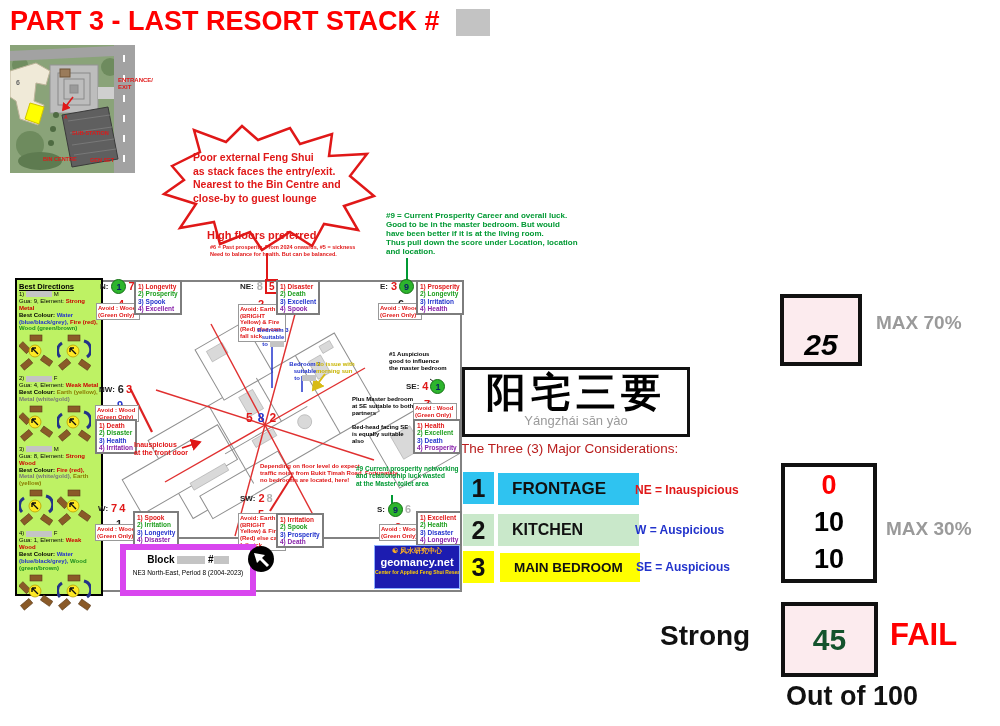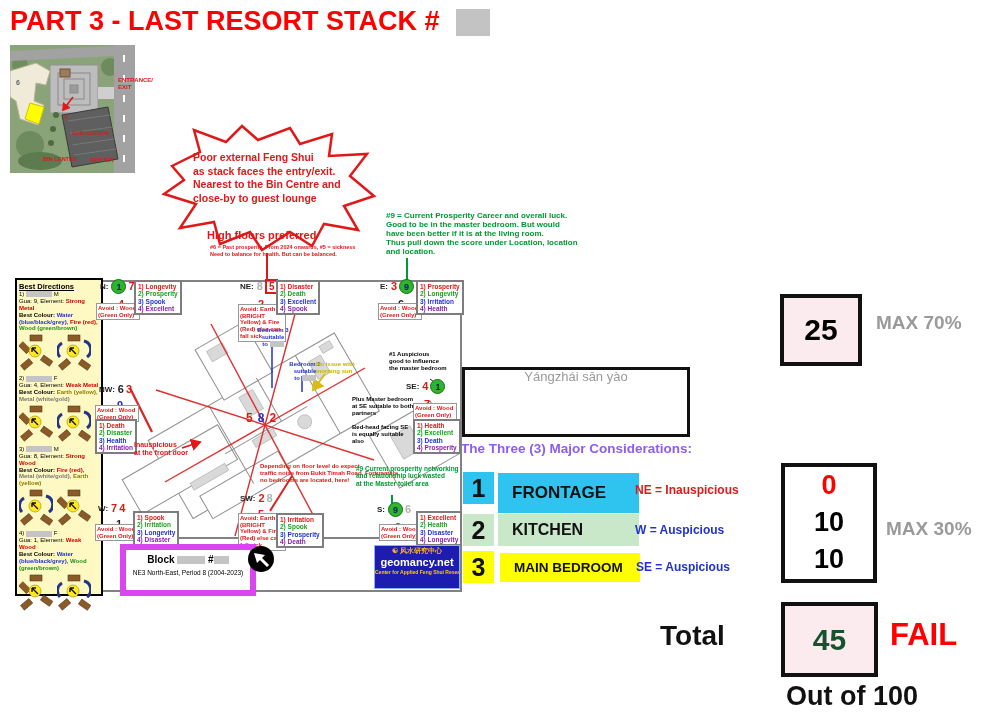--- a/index.html
+++ b/index.html
@@ -11,21 +11,21 @@
   
   .title{left:10px;top:6px;font-size:27px;font-weight:bold;color:#ff0000;letter-spacing:0px;}
   .title-redact{left:456px;top:9px;width:34px;height:27px;background:#c3c3c3;}
   
   .burst-text{left:193px;top:151px;width:170px;font-size:10.5px;font-weight:bold;color:#e01818;line-height:13.5px;z-index:5;}
   .highfloors{left:207px;top:229px;font-size:11px;font-weight:bold;color:#e01818;z-index:5;}
   .hf-notes{left:210px;top:244px;font-size:5.5px;font-weight:bold;color:#e01818;line-height:1.25;z-index:5;}
   .green-note{left:386px;top:212px;font-size:8px;font-weight:bold;color:#009933;line-height:1.12;z-index:5;}
   .vline{width:2px;z-index:4;}
   
-  .bd-panel{left:15px;top:278px;width:80px;height:310px;border:2px solid #000;background:#fef9c3;padding:2px 2px;z-index:3;}
+  .bd-panel{left:15px;top:278px;width:80px;height:310px;border:2px solid #000;background:#bef264;padding:2px 2px;z-index:3;}
   .bd-title{font-size:7.5px;font-weight:bold;text-decoration:underline;}
   .bd-line{font-size:6px;line-height:1.15;}
   .redact{display:inline-block;width:26px;height:6px;background:#c4c4c4;vertical-align:middle;}
   .redact-sm{display:inline-block;width:14px;height:6px;background:#c4c4c4;vertical-align:middle;}
   .t-red{color:#cc0000;font-weight:bold;}
   .t-blue{color:#2233cc;font-weight:bold;}
   .t-green{color:#1e8e1e;font-weight:bold;}
   .t-olive{color:#8a7a00;font-weight:bold;}
   .t-grey{color:#777777;font-weight:bold;}
   .bd-diagrams{display:flex;gap:4px;margin:1px 0 2px 0;}
@@ -66,21 +66,21 @@
   .logo-dom{font-size:11px;color:#ffffff;font-weight:bold;line-height:12px;white-space:nowrap;}
   .logo-sub{font-size:5px;color:#ffcc00;font-weight:bold;line-height:8px;white-space:nowrap;}
   
   .loc-label{left:474px;top:307px;font-size:19px;font-weight:bold;color:#111;}
   .score-box{border:4px solid #111;text-align:center;z-index:3;}
   .pink{background:#fcebee;}
   .max-label{font-size:19px;font-weight:bold;color:#9a9a9a;}
   .yz-box{left:462px;top:367px;width:222px;height:64px;border:3px solid #111;text-align:center;}
   .yz-cn{font-size:40px;font-weight:bold;letter-spacing:5px;line-height:44px;font-family:"DejaVu Sans",sans-serif;}
   .yz-py{font-size:13px;color:#9a9a9a;line-height:14px;}
-  .three-head{left:461px;top:441px;font-size:13.5px;font-weight:bold;color:#8b5cf6;}
+  .three-head{left:461px;top:441px;font-size:13.5px;font-weight:normal;color:#b91c1c;}
   .c-num{width:31px;height:32px;display:flex;align-items:center;justify-content:center;font-size:25px;font-weight:bold;color:#111;z-index:3;}
   .c-label{display:flex;align-items:center;padding-left:14px;font-weight:bold;color:#111;z-index:3;}
   .c-status{font-size:12px;font-weight:bold;z-index:3;}
   .cyan-bg{background:#2fc3f0;}
   .green-bg{background:#c9e8ca;}
   .yellow-bg{background:#ffff00;}
   .total-label{left:660px;top:620px;font-size:28px;font-weight:bold;color:#111;}
   .fail{left:890px;top:617px;font-size:31px;font-weight:bold;color:#ff0000;}
   .outof{left:762px;top:681px;font-size:27px;font-weight:bold;color:#111;margin-left:24px;}
   .ent-label{left:118px;top:77px;font-size:6px;font-weight:bold;color:#e01818;line-height:1.2;z-index:5;}
@@ -485,49 +485,50 @@
       <polygon points="6,7 17,9 9,17" fill="#fff"></polygon>
       <line x1="12" y1="12" x2="20" y2="20" stroke="#fff" stroke-width="3"></line>
     </svg>
   </div>
   <div class="abs logo">
     <div class="logo-cn"><span>☯</span> <span>风水研究中心</span></div>
     <div class="logo-dom">geomancy.net</div>
     <div class="logo-sub">Center for Applied Feng Shui Research</div>
   </div>
 
-  <div class="abs score-box pink" style="left:780px;top:294px;width:74px;height:64px;display:flex;align-items:center;justify-content:center;">
+  <div class="abs score-box pink" style="left:780px;top:294px;width:74px;height:64px;display:flex;align-items:flex-end;justify-content:center;font-style:italic;">
     <span style="font-size:30px;font-weight:bold;">25</span>
   </div>
   <div class="abs max-label" style="left:876px;top:312px">MAX 70%</div>
 
   <div class="abs yz-box">
+    <div class="yz-cn">阳宅三要</div>
     <div class="yz-py">Yángzhái sān yào</div>
   </div>
   <div class="abs three-head">The Three (3) Major Considerations:</div>
 
   <div class="abs c-num cyan-bg" style="left:463px;top:472px">1</div>
-  <div class="abs c-label cyan-bg" style="left:498px;top:473px;width:127px;height:40px;font-size:17px">FRONTAGE</div>
+  <div class="abs c-label cyan-bg" style="left:498px;top:473px;width:127px;height:32px;font-size:17px">FRONTAGE</div>
   <div class="abs c-status red" style="left:635px;top:483px">NE = Inauspicious</div>
 
   <div class="abs c-num green-bg" style="left:463px;top:514px">2</div>
   <div class="abs c-label green-bg" style="left:498px;top:514px;width:127px;height:32px;font-size:16px">KITCHEN</div>
   <div class="abs c-status blue" style="left:635px;top:523px">W = Auspicious</div>
 
   <div class="abs c-num yellow-bg" style="left:463px;top:551px">3</div>
   <div class="abs c-label yellow-bg" style="left:500px;top:553px;width:126px;height:29px;font-size:13.5px">MAIN BEDROOM</div>
   <div class="abs c-status blue" style="left:636px;top:560px">SE = Auspicious</div>
 
   <div class="abs score-box" style="left:781px;top:463px;width:88px;height:112px;background:#fff;">
     <div style="font-size:27px;font-weight:bold;line-height:37px;color:#ff0000;">0</div>
     <div style="font-size:27px;font-weight:bold;line-height:37px;">10</div>
     <div style="font-size:27px;font-weight:bold;line-height:37px;">10</div>
   </div>
   <div class="abs max-label" style="left:886px;top:518px">MAX 30%</div>
 
-  <div class="abs total-label">Total</div>
+  <div class="abs total-label">Strong</div>
   <div class="abs score-box pink" style="left:781px;top:602px;width:89px;height:67px;display:flex;align-items:center;justify-content:center;">
     <span style="font-size:30px;font-weight:bold;color:#14532d;">45</span>
   </div>
   <div class="abs fail">FAIL</div>
   <div class="abs outof">Out of 100</div>
 
 </div>
 
 </body></html>

